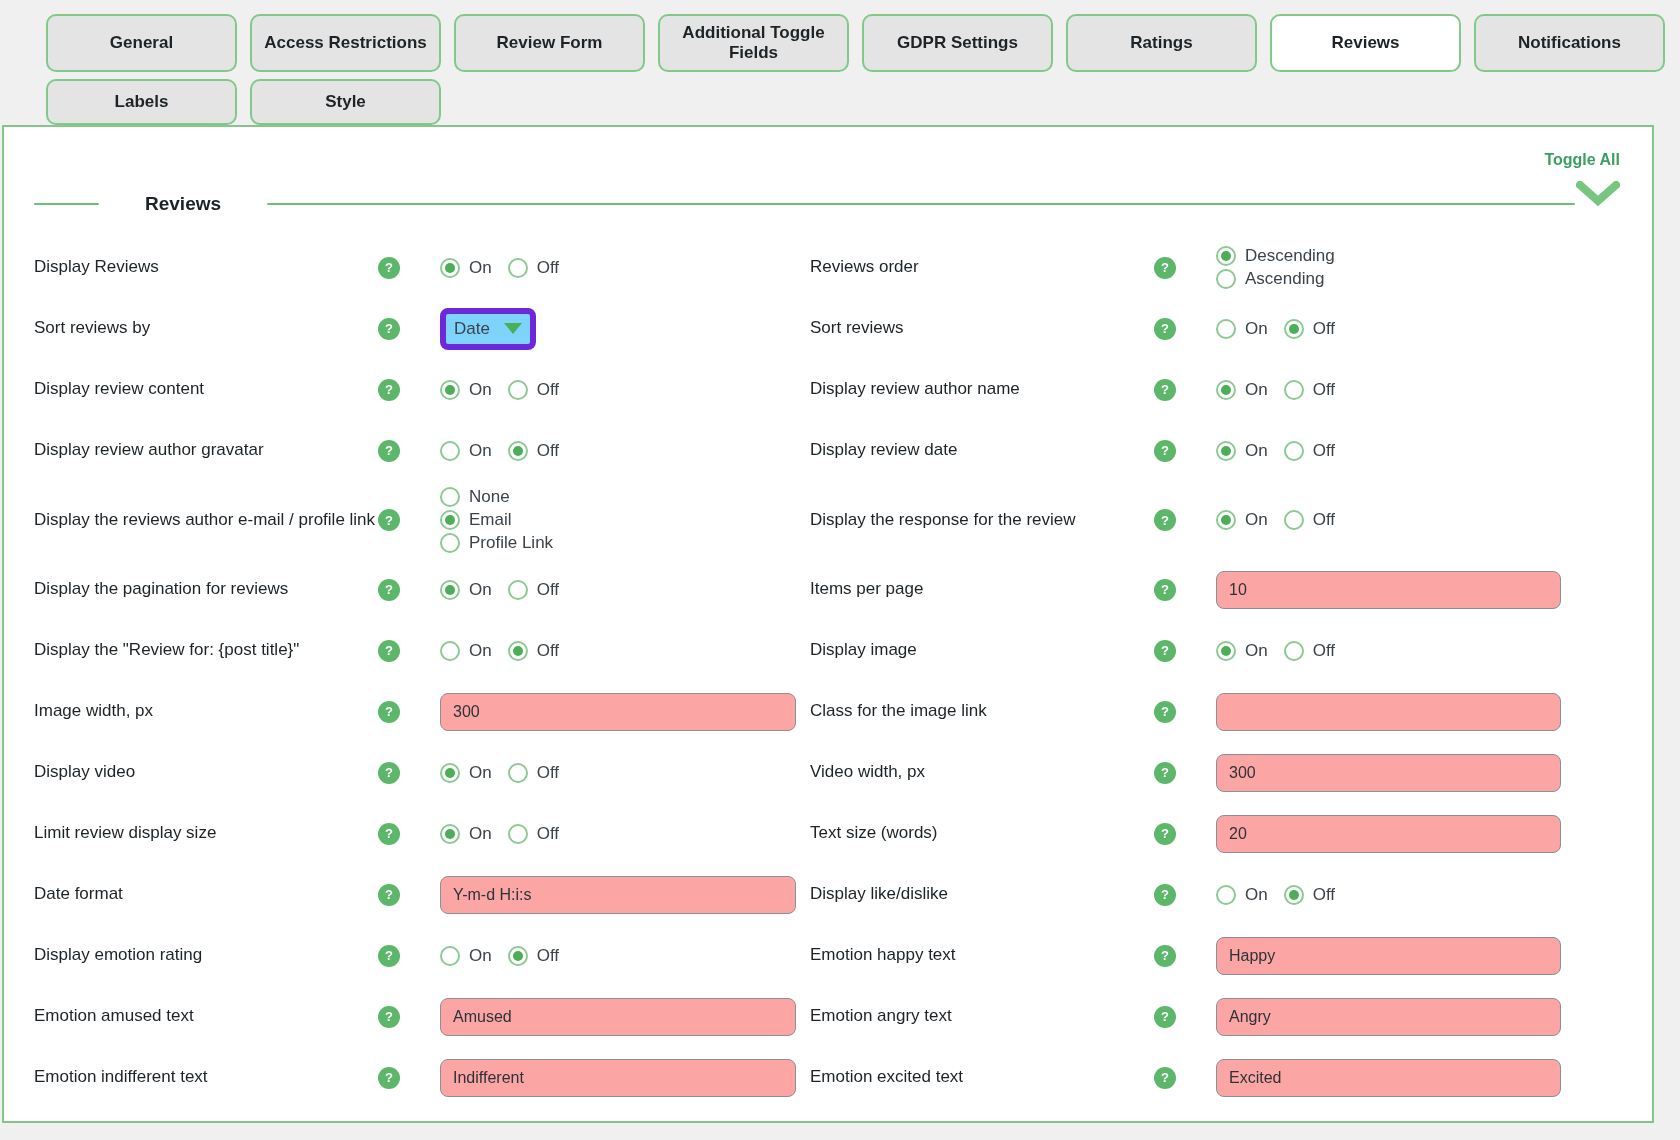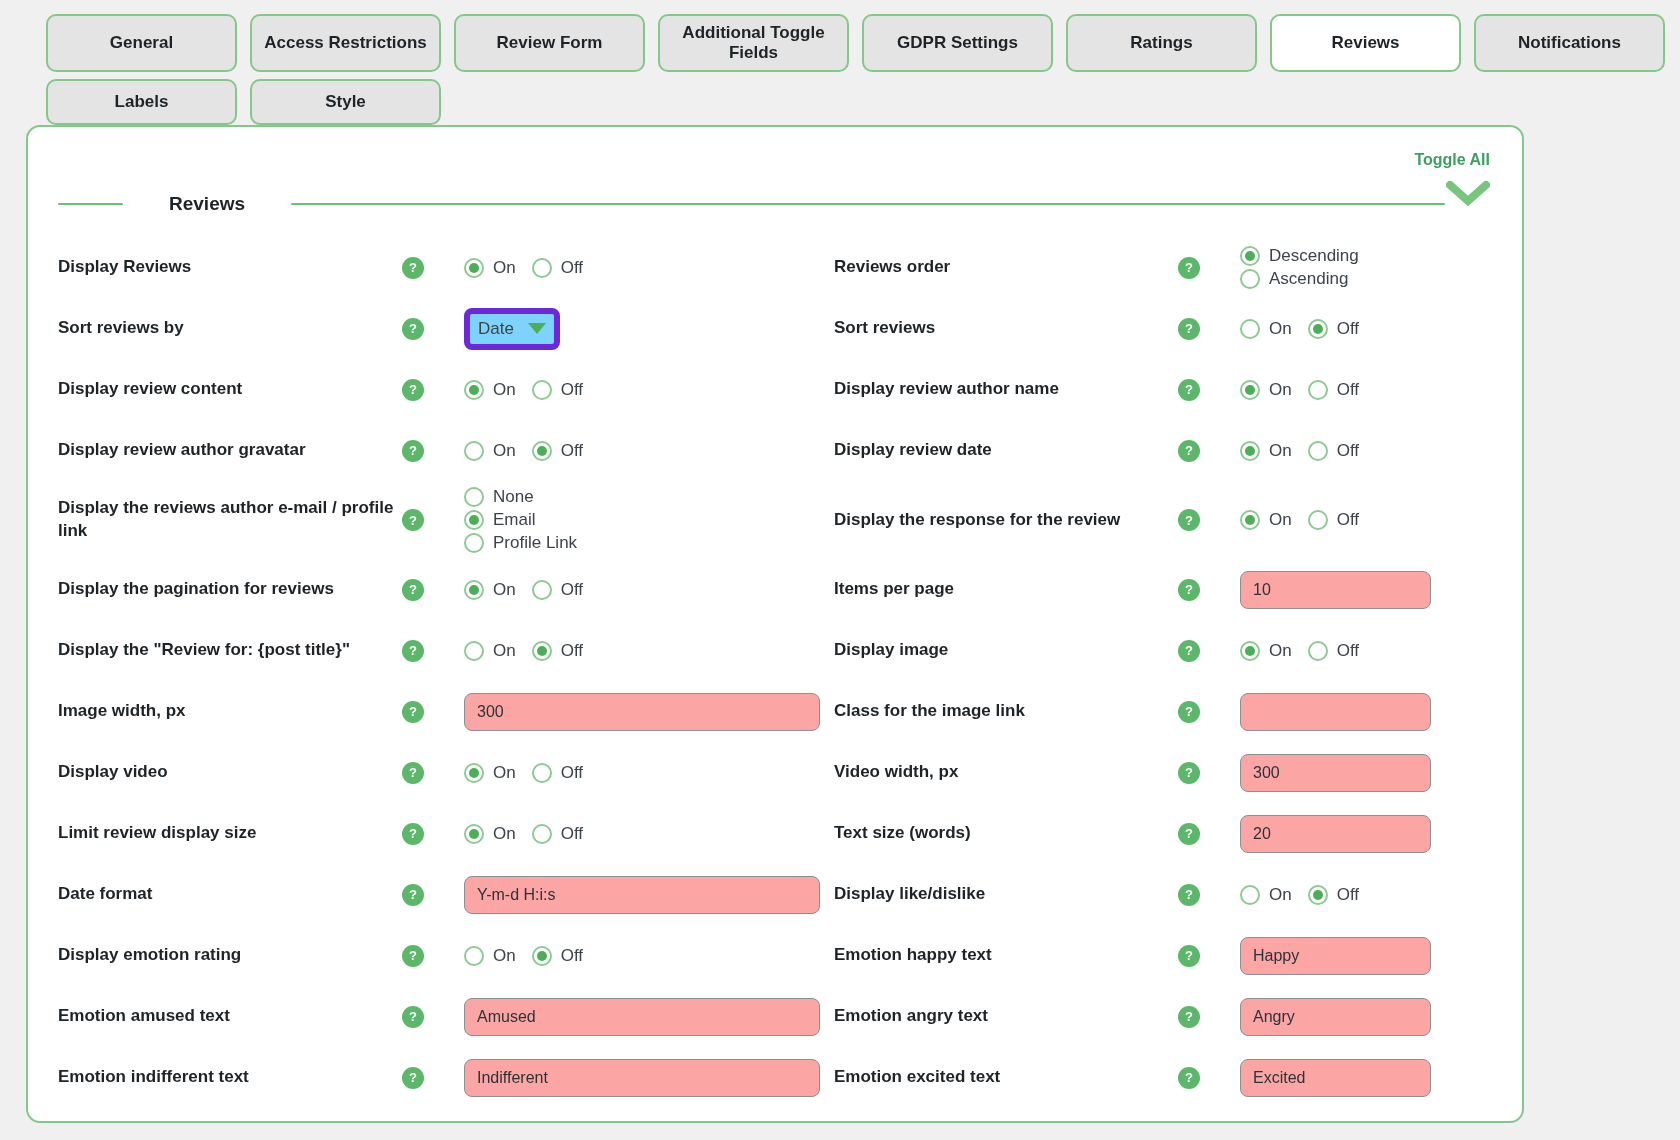--- a/index.html
+++ b/index.html
@@ -34,25 +34,25 @@
     border-radius:10px;
     display:flex;align-items:center;justify-content:center;
     text-align:center;font-weight:bold;font-size:17px;line-height:1.15;
     padding:3px 8px;cursor:pointer;color:var(--text-dark);
   }
   .tabs.row2 .tab{min-height:46px;}
   .tab.active{background:#ffffff;}
   
   .panel{
     position:relative;
-    margin:0 26px;
-    width:1498px;height:998px;
+    margin:0 2px;
+    width:1652px;height:998px;
     background:#ffffff;
     border:2px solid var(--accent-border);
-    border-radius:14px;
+    border-radius:0;
   }
   .toggle-all-wrap{
     position:absolute;top:24px;right:32px;
     display:flex;flex-direction:column;align-items:flex-end;
   }
   .toggle-all{
     color:var(--accent-link);font-weight:bold;font-size:16px;cursor:pointer;
   }
   .toggle-chevron{margin-top:12px;cursor:pointer;display:block;}
   
@@ -64,21 +64,21 @@
   .hline.short{width:65px;margin-right:46px;}
   .section-title{font-size:19px;font-weight:bold;margin:0;white-space:nowrap;}
   .hline.long{flex:1;margin-left:46px;}
   
   #form{margin:20px 77px 0 30px;}
   .form-row{display:grid;grid-template-columns:776px 1fr;}
   .cell{
     display:grid;grid-template-columns:344px 62px 1fr;
     align-items:center;min-height:61px;padding-right:14px;
   }
-  .flabel{font-weight:bold;font-size:17px;line-height:1.35;}
+  .flabel{font-weight:normal;font-size:17px;line-height:1.35;}
   .help{
     width:22px;height:22px;border-radius:50%;
     background:var(--help-bg);color:#ffffff;
     font-size:13px;font-weight:bold;
     display:flex;align-items:center;justify-content:center;
     cursor:pointer;user-select:none;
   }
   .ctrl{display:flex;align-items:center;}
   .onoff{display:flex;align-items:center;font-size:17px;color:var(--text-ctrl);}
   .onoff.vertical{flex-direction:column;align-items:flex-start;gap:3px;padding:6px 0;}

